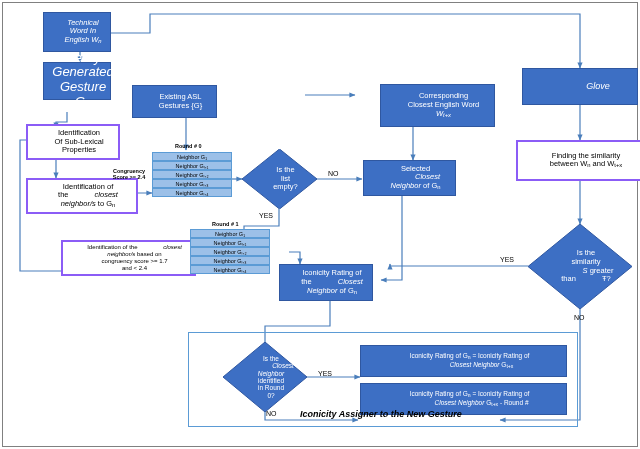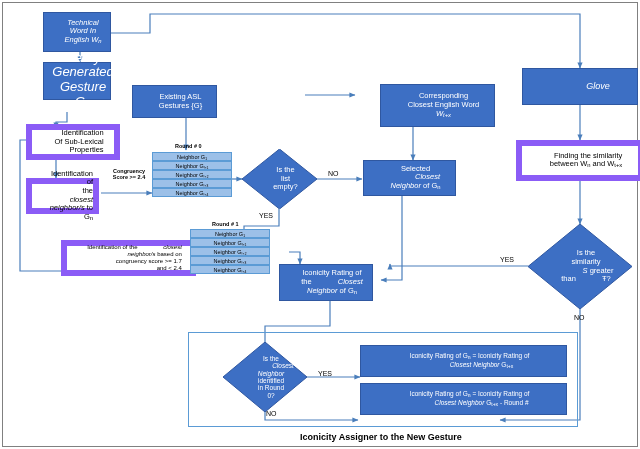--- a/index.html
+++ b/index.html
@@ -19,23 +19,22 @@
     line-height:1.15;
     padding-left:12px;
   }
   .blue{
     background:#3d6fc4;
     border:1px solid #2f57a0;
     color:#ffffff;
   }
   .white{
     background:#ffffff;
-    border:6px solid #8b5cf6;
+    border:2px solid #8b5cf6;
     color:#000000;
-    text-align:right;
   }
   .diamond{
     background:transparent;
     border:none;
   }
   .diamond .dshape{
     position:absolute;left:0;top:0;width:100%;height:100%;
   }
   .diamond .dtext{
     position:relative;z-index:2;
@@ -182,21 +181,21 @@
 <div class="node blue" style="left:522px;top:68px;width:116px;height:37px;font-size:9px;">
   <span><b><i>Glove</i></b></span>
 </div>
 
 <div class="node white" style="left:26px;top:124px;width:94px;height:36px;font-size:7.5px;">
   <span>
     Identification<br>Of Sub-Lexical<br>Properties
   </span>
 </div>
 
-<div class="node white" style="left:26px;top:178px;width:73px;height:36px;font-size:7.5px;">
+<div class="node white" style="left:26px;top:178px;width:112px;height:36px;font-size:7.5px;">
   <span>
     Identification of<br>the <b><i>closest<br>neighbor/s</i></b> to G<span class="sub">n</span>
   </span>
 </div>
 
 <div class="node white" style="left:61px;top:240px;width:135px;height:36px;font-size:6px;">
   <span>
     Identification of the <b><i>closest<br>neighbor/s</i></b> based on<br>
     congruency score &gt;= 1.7<br>and &lt; 2.4
   </span>
@@ -250,21 +249,21 @@
   </span>
 </div>
 
 <div class="node blue" style="left:360px;top:383px;width:207px;height:32px;font-size:6.5px;">
   <span>
     Iconicity Rating of G<span class="sub">n</span> = Iconicity Rating of<br>
     <b><i>Closest Neighbor</i></b> G<span class="sub">t+x</span> - Round #
   </span>
 </div>
 
-<div class="caption" style="left:300px;top:432px;">Iconicity Assigner to the New Gesture</div>
+<div class="caption" style="left:300px;top:409px;font-style:italic;">Iconicity Assigner to the New Gesture</div>
 
 <div class="stacklabel" style="left:175px;top:143px;">Round # 0</div>
 <div class="stack" style="left:152px;top:152px;width:80px;">
   <div class="row">Neighbor G₁</div>
   <div class="row">Neighbor Gₗ₊₁</div>
   <div class="row">Neighbor Gₗ₊₂</div>
   <div class="row">Neighbor Gₗ₊₃</div>
   <div class="row">Neighbor Gₗ₊₄</div>
 </div>
 <div class="stacklabel" style="left:106px;top:168px;width:46px;text-align:center;line-height:1.15;">

